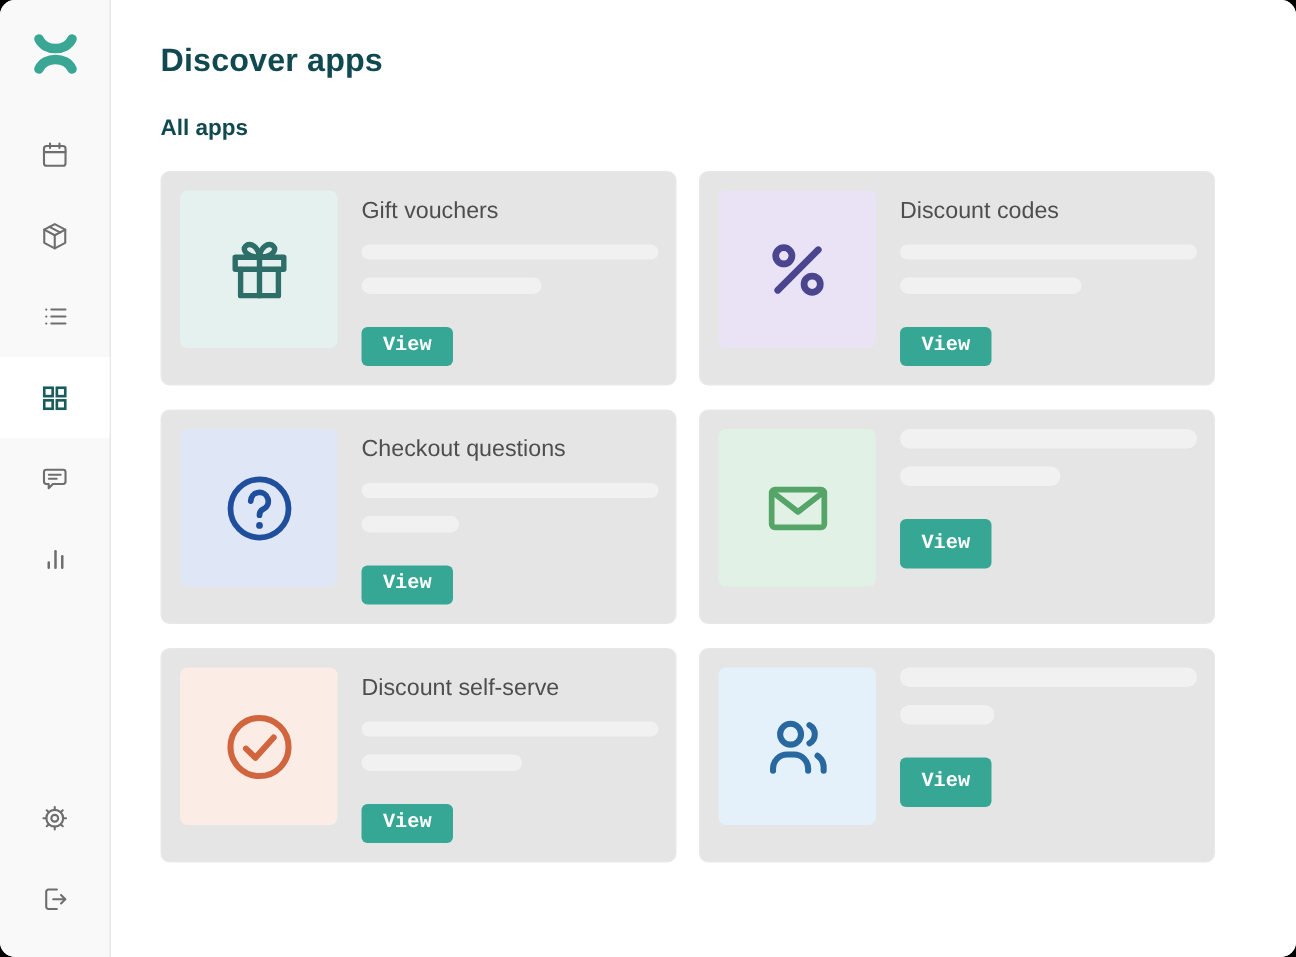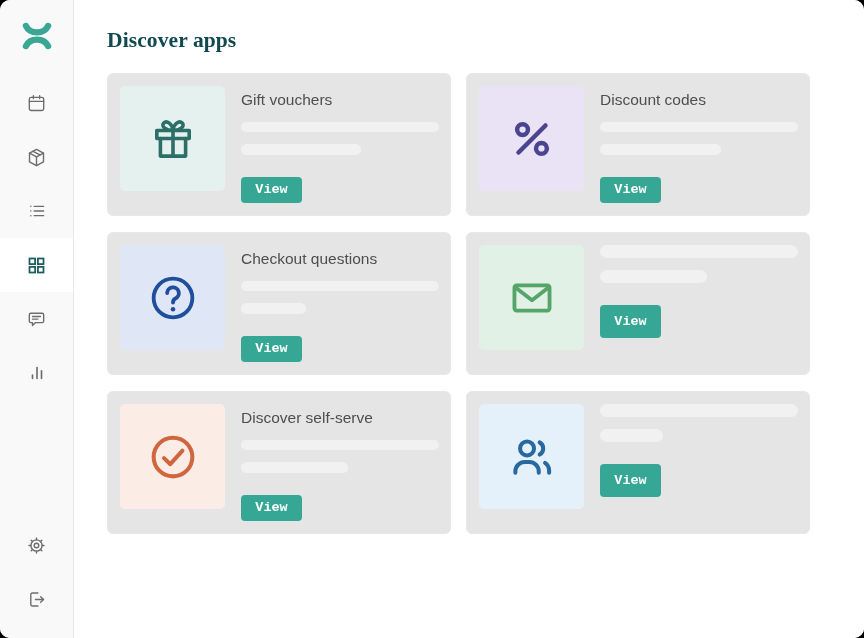--- a/index.html
+++ b/index.html
@@ -56,21 +56,20 @@
     flex: 1;
     background: #fff;
     padding: 28px 0 0 33px;
     overflow: hidden;
   }
   .page-title {
     font-size: 21.5px;
     font-weight: 700;
     color: #10494f;
     letter-spacing: 0.1px;
-    font-family: Liberation Serif, serif;
   }
   .section-label {
     margin-top: 24px;
     font-size: 15px;
     font-weight: 700;
     color: #10494f;
   }
   .card-grid {
     margin-top: 20px;
     display: grid;
@@ -218,20 +217,21 @@
             <path d="M10.8 12 H20"></path>
             <path d="M16.8 8.8 L20 12 L16.8 15.2"></path>
           </svg>
         </span>
       </div>
     </div>
   </nav>
 
   <main class="main">
     <h1 class="page-title">Discover apps</h1>
+    <div class="section-label">All apps</div>
     <div class="card-grid">
   <div class="card">
     <div class="tile" style="background: rgb(228, 241, 238); color: rgb(45, 110, 104);">
       <svg width="54" height="54" viewBox="0 0 24 24" fill="none" stroke="currentColor" stroke-width="1.6" stroke-linecap="round" stroke-linejoin="round">
         <rect x="4.8" y="8.2" width="14.4" height="3.6"></rect>
         <path d="M6.4 11.8 V19.6 H17.6 V11.8"></path>
         <path d="M12 8.2 V19.6"></path>
         <path d="M12 8.2 C11.8 5.2 9.2 3.6 7.9 4.9 C6.6 6.2 8.6 8.2 12 8.2 Z"></path>
         <path d="M12 8.2 C12.2 5.2 14.8 3.6 16.1 4.9 C17.4 6.2 15.4 8.2 12 8.2 Z"></path>
       </svg>
@@ -300,21 +300,21 @@
   <div class="card">
     <div class="tile" style="background: rgb(251, 236, 230); color: rgb(208, 101, 62);">
 
       <svg width="54" height="54" viewBox="0 0 24 24" fill="none" stroke="currentColor" stroke-width="1.8" stroke-linecap="round" stroke-linejoin="round">
         <circle cx="12" cy="12" r="8.6"></circle>
         <path d="M8 12.5 L10.8 15.2 L16.2 9.2"></path>
       </svg>
 
     </div>
     <div class="card-body">
-      <div class="card-title">Discover self-serve</div>
+      <div class="card-title">Discount self-serve</div>
       <div class="skeleton-bar" style="width: 198px;"></div>
       <div class="skeleton-bar" style="width: 107px;"></div>
       <button class="view-btn">View</button>
     </div>
   </div>
 
   <div class="card">
     <div class="tile" style="background: rgb(228, 241, 250); color: rgb(40, 104, 159);">
 
       <svg width="54" height="54" viewBox="0 0 24 24" fill="none" stroke="currentColor" stroke-width="1.8" stroke-linecap="round" stroke-linejoin="round">

